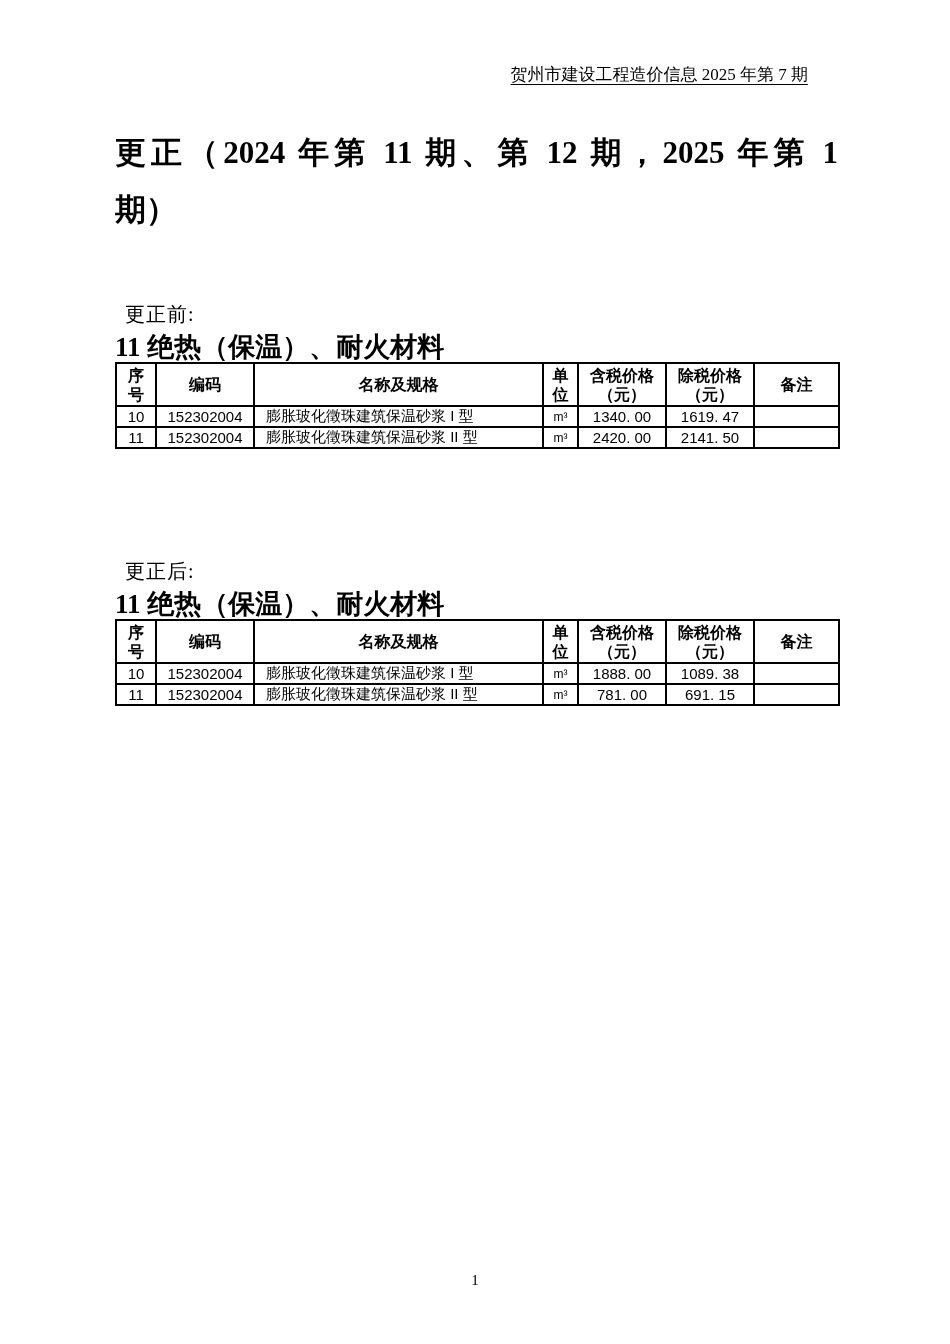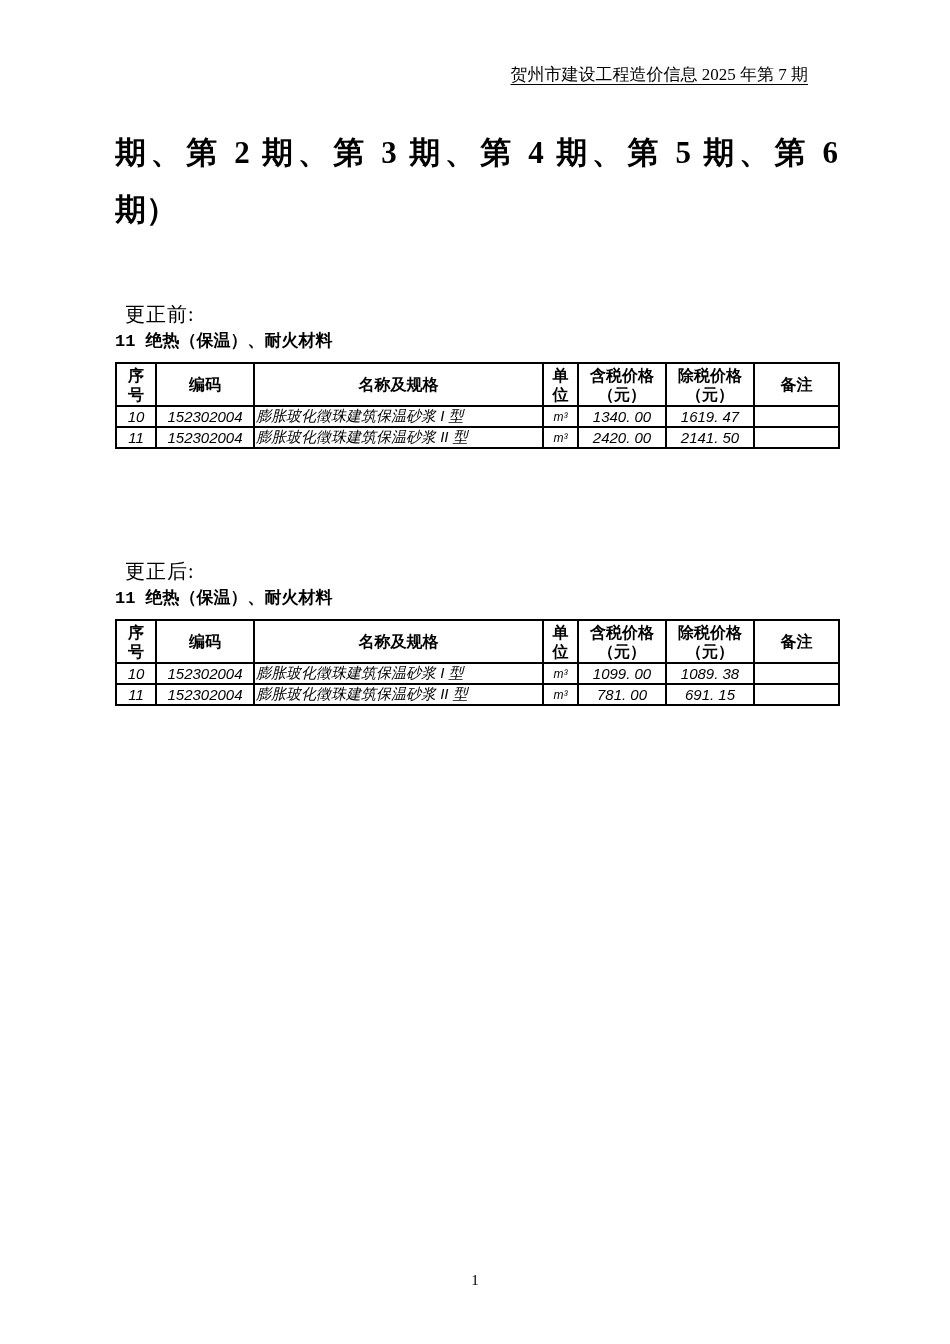--- a/index.html
+++ b/index.html
@@ -36,23 +36,23 @@
     left: 125px;
     font-family: "Liberation Serif", "DejaVu Serif", serif;
     font-size: 20px;
     letter-spacing: 1px;
   }
   .section-label.pos-1 { top: 301px; }
   .section-label.pos-2 { top: 558px; }
   .category-heading {
     position: absolute;
     left: 115px;
-    font-family: Liberation Mono, monospace;
+    font-family: Liberation Serif, serif;
     font-weight: bold;
-    font-size: 17px;
+    font-size: 27px;
   }
   .category-heading.pos-1 { top: 329px; }
   .category-heading.pos-2 { top: 586px; }
   table.price-table {
     position: absolute;
     left: 115px;
     width: 723px;
     border-collapse: collapse;
     table-layout: fixed;
     background: #ffffff;
@@ -73,45 +73,44 @@
     height: 43px;
     white-space: pre-line;
   }
   .price-table td {
     font-family: "Liberation Sans", "DejaVu Sans", sans-serif;
     font-size: 15px;
     text-align: center;
     vertical-align: middle;
     height: 20px;
     white-space: nowrap;
-    font-style: italic;
   }
   .price-table td.cell-name {
     text-align: left;
-    padding-left: 1px;
+    padding-left: 11px;
   }
   .price-table td.cell-unit { font-size: 12px; }
   .page-footer {
     position: absolute;
     left: 0; top: 1272px;
     width: 100%;
     text-align: center;
     font-family: "Liberation Serif", "DejaVu Serif", serif;
     font-size: 15px;
   }
 </style>
 </head>
 <body>
 
 <div class="page-header">
   <span>贺州市建设工程造价信息 2025 年第 7 期</span>
 </div>
 
 <h1 class="doc-title">
-  <span class="title-line justify">期、第 2 期、第 3 期、第 4 期、第 5 期、第 6</span>
+  <span class="title-line justify">更正（2024 年第 11 期、第 12 期，2025 年第 1</span>
   <span class="title-line">期）</span>
 </h1>
 
 <div class="section-label pos-1">更正前:</div>
 <div class="category-heading pos-1">11 绝热（保温）、耐火材料</div>
 
 <table class="price-table pos-1">
   <colgroup>
     <col style="width:40px">
       <col style="width:98px">
@@ -185,21 +184,21 @@
 （元）</th>
       <th>备注</th>
     </tr>
   </thead>
   <tbody>
     <tr>
       <td class="cell-seq">10</td>
       <td class="cell-code">152302004</td>
       <td class="cell-name">膨胀玻化徵珠建筑保温砂浆 I 型</td>
       <td class="cell-unit">m³</td>
-      <td class="cell-tax-price">1099. 00</td>
+      <td class="cell-tax-price">1888. 00</td>
       <td class="cell-net-price">1089. 38</td>
       <td class="cell-remark"></td>
     </tr>
     <tr>
       <td class="cell-seq">11</td>
       <td class="cell-code">152302004</td>
       <td class="cell-name">膨胀玻化徵珠建筑保温砂浆 II 型</td>
       <td class="cell-unit">m³</td>
       <td class="cell-tax-price">781. 00</td>
       <td class="cell-net-price">691. 15</td>

